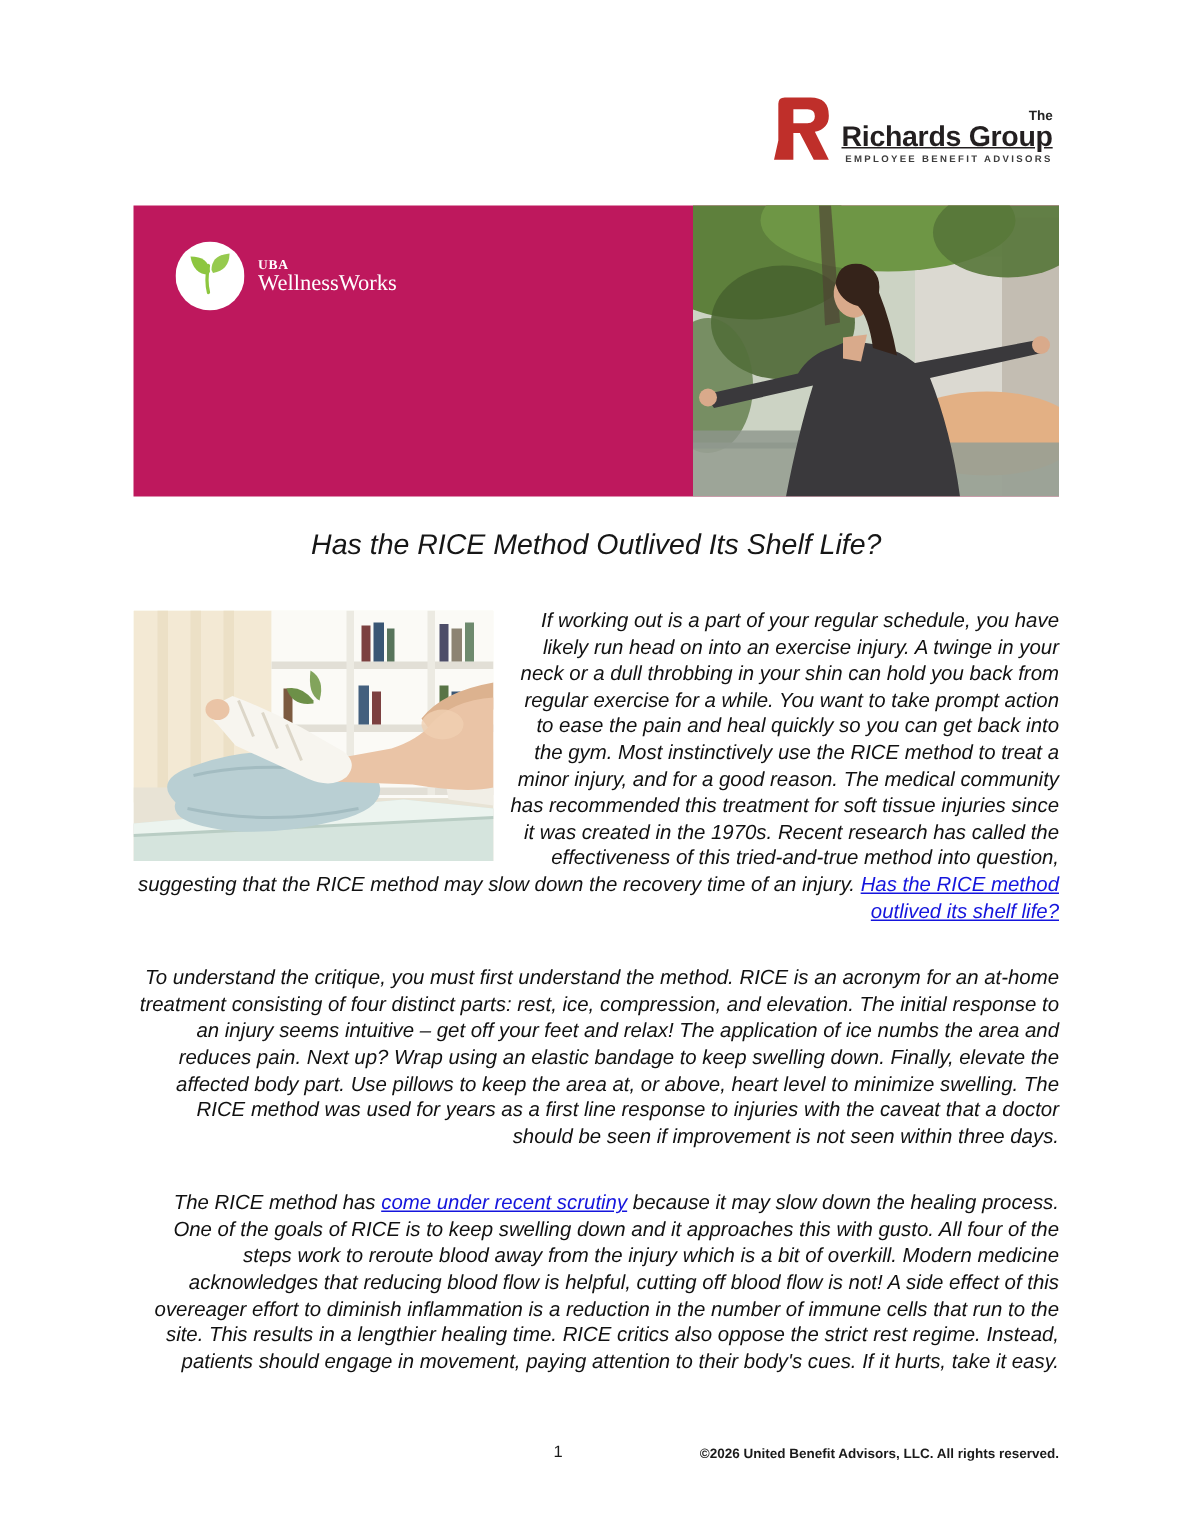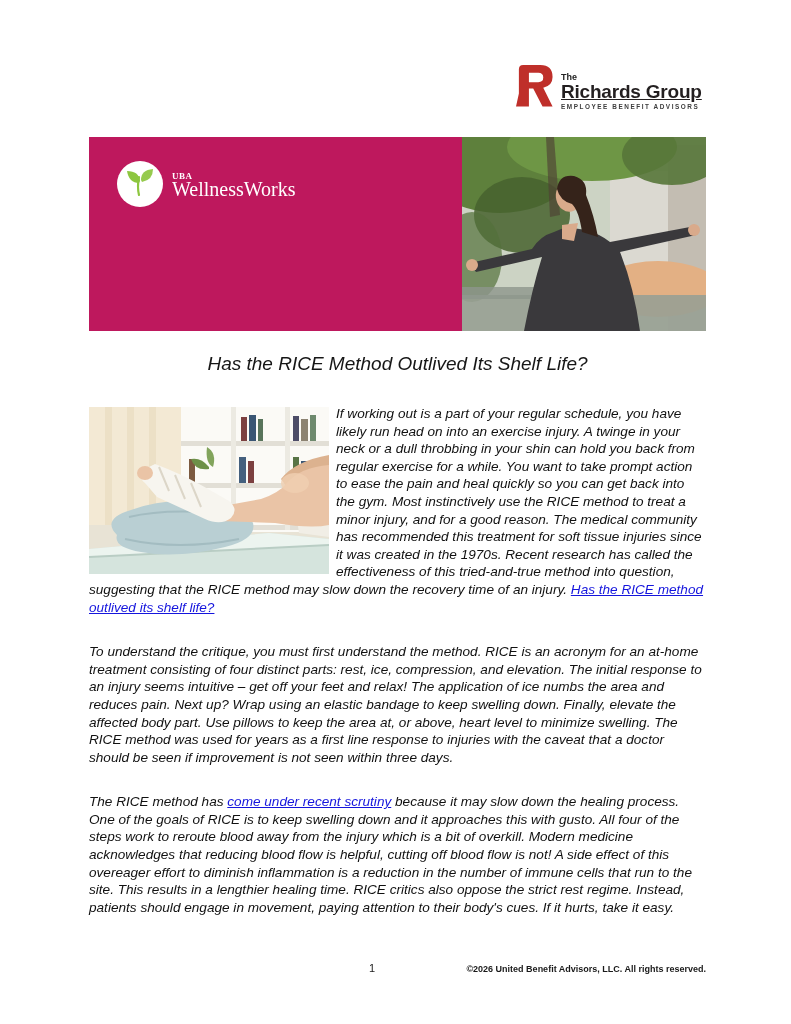--- a/index.html
+++ b/index.html
@@ -5,39 +5,39 @@
   * { margin:0; padding:0; box-sizing:border-box; }
   html,body { background:#ffffff; }
   body {
     width:791px; height:1024px; position:relative; overflow:hidden;
     font-family:"Liberation Sans", sans-serif; color:#141414;
   }
 
   
   .header { position:absolute; top:60px; left:511px; display:flex; align-items:flex-start; }
   .logo-r { display:block; }
-  .logo-text { margin-left:7px; padding-top:12px; display:flex; flex-direction:column; }
+  .logo-text { margin-left:7px; padding-top:12px; display:flex; flex-direction:column;align-items:flex-end; }
   .logo-the { font-size:9px; font-weight:600; color:#232323; line-height:10px; }
   .logo-name { font-size:19px; font-weight:700; color:#231f20; line-height:19px; letter-spacing:-0.2px;text-decoration:underline; }
   .logo-tagline { font-size:6.4px; font-weight:600; letter-spacing:1.55px; color:#3d3d3d; margin-top:2px; white-space:nowrap; }
 
   
   .banner { position:absolute; top:137px; left:89px; width:617px; height:194px; background:#be185d;font-family:Liberation Serif, serif; }
   .banner-brand { position:absolute; left:28px; top:24px; display:flex; align-items:center; }
   .brand-circle { width:46px; height:46px; }
   .brand-text { margin-left:9px; display:flex; flex-direction:column; }
   .brand-abbr { font-size:9px; font-weight:700; color:#ffffff; line-height:10px; letter-spacing:0.5px; }
-  .brand-name { font-size:20px; font-weight:400; color:#ffffff; line-height:17px; }
+  .brand-name { font-size:15px; font-weight:400; color:#ffffff; line-height:17px; }
   .banner-heading { position:absolute; left:28px; top:91px; font-size:23px; line-height:32px; font-weight:400; color:#ffffff; }
   .banner-photo { position:absolute; right:0; top:0; width:244px; height:194px; display:block; }
 
   
   .content { position:absolute; top:352px; left:89px; width:617px;font-style:italic; }
   .title { font-size:19px; font-weight:400; color:#161616; text-align:center; line-height:24px; }
-  .article { margin-top:29px; font-size:13.6px; line-height:17.6px; color:#111111; text-align:left; }
+  .article { margin-top:29px; font-size:13.6px; line-height:17.6px; color:#111111; text-align:right; }
   .article p + p { margin-top:27px; }
   .figure { float:left; width:240px; height:167px; margin:2px 7px 3px 0; }
   .figure svg { display:block; width:240px; height:167px; }
   a.link { color:#1515dd; text-decoration:underline; cursor:pointer; }
 
   
   .footer { position:absolute; top:962px; left:89px; width:617px; height:16px; }
   .page-num { position:absolute; left:0; width:566px; text-align:center; font-size:11px; color:#1a1a1a; }
   .copyright { position:absolute; right:0; top:2px; font-size:9px; font-weight:700; color:#1a1a1a; white-space:nowrap; }
 </style>

